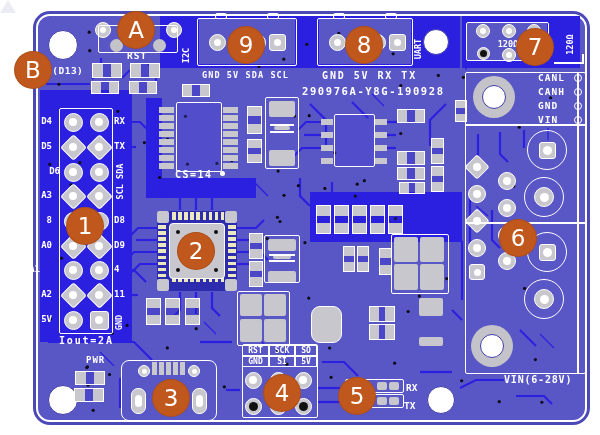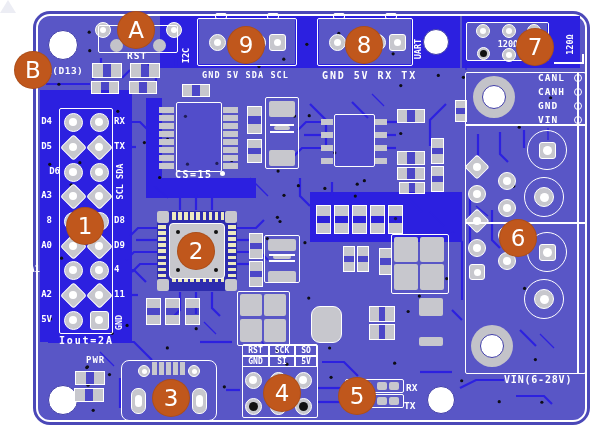--- a/index.html
+++ b/index.html
@@ -230,28 +230,29 @@
   <div class="sline" style="left:577px;top:72px;width:1.5px;height:301px"></div>
   <div class="sline" style="left:554px;top:62px;width:30px;height:1.5px"></div>
   <div class="sline" style="left:582px;top:54px;width:1.5px;height:9px"></div>
 
   <div class="silk" style="left:127px;top:51px;letter-spacing:1px;font-size:9.5px">RST</div>
   <div class="silk" style="left:46px;top:66px;font-size:9.5px;letter-spacing:.5px">L(D13)</div>
   <div class="silk vrot" style="left:171px;top:50px;width:30px;height:11px;font-size:8.5px">I2C</div>
   <div class="silk" style="left:202px;top:71px;font-size:8.5px;letter-spacing:1.1px">GND 5V SDA SCL</div>
   <div class="silk vrot" style="left:398px;top:43px;width:40px;height:12px;font-size:8.5px">UART</div>
   <div class="silk" style="left:322px;top:71px;font-size:10px;letter-spacing:1.9px">GND 5V RX TX</div>
+  <div class="silk" style="left:302px;top:86px;font-size:10.5px;letter-spacing:1.6px">290976A-Y8G-190928</div>
   <div class="silk" style="left:486px;top:40px;width:44px;font-size:8.5px;justify-content:center">120Ω</div>
   <div class="silk vrot" style="left:552px;top:39px;width:36px;height:11px;font-size:8.5px">120Ω</div>
   <div class="silk" style="left:538px;top:73px;font-size:9.5px;letter-spacing:1px">CANL</div>
   <div class="silk" style="left:538px;top:87px;font-size:9.5px;letter-spacing:1px">CANH</div>
   <div class="silk" style="left:538px;top:101px;font-size:9.5px;letter-spacing:1px">GND</div>
   <div class="silk" style="left:538px;top:115px;font-size:9.5px;letter-spacing:1px">VIN</div>
   <div class="silk" style="left:504px;top:375px;font-size:10px;letter-spacing:.8px">VIN(6-28V)</div>
-  <div class="silk" style="left:175px;top:170px;font-size:10px;letter-spacing:1.5px">CS=15</div>
+  <div class="silk" style="left:175px;top:170px;font-size:10px;letter-spacing:1.5px">CS=14</div>
   <div class="silk" style="left:59px;top:336px;font-size:10px;letter-spacing:1.8px">Iout=2A</div>
   <div class="silk" style="left:86px;top:356px;letter-spacing:1px">PWR</div>
   <div class="silk" style="left:406px;top:383px;font-size:9.5px">RX</div>
   <div class="silk" style="left:404px;top:401px;font-size:9.5px">TX</div>
   <div class="silk vrot" style="left:97px;top:176px;width:46px;height:11px;font-size:8.5px">SCL SDA</div>
   <div class="silk vrot" style="left:104px;top:317px;width:30px;height:11px;font-size:8.5px">GND</div>
 
   <div class="silk" style="left:28px;top:117px;width:24px;justify-content:flex-end">D4</div>
   <div class="silk" style="left:28px;top:142px;width:24px;justify-content:flex-end">D5</div>
   <div class="silk" style="left:36px;top:167px;width:24px;justify-content:flex-end">D6</div>

